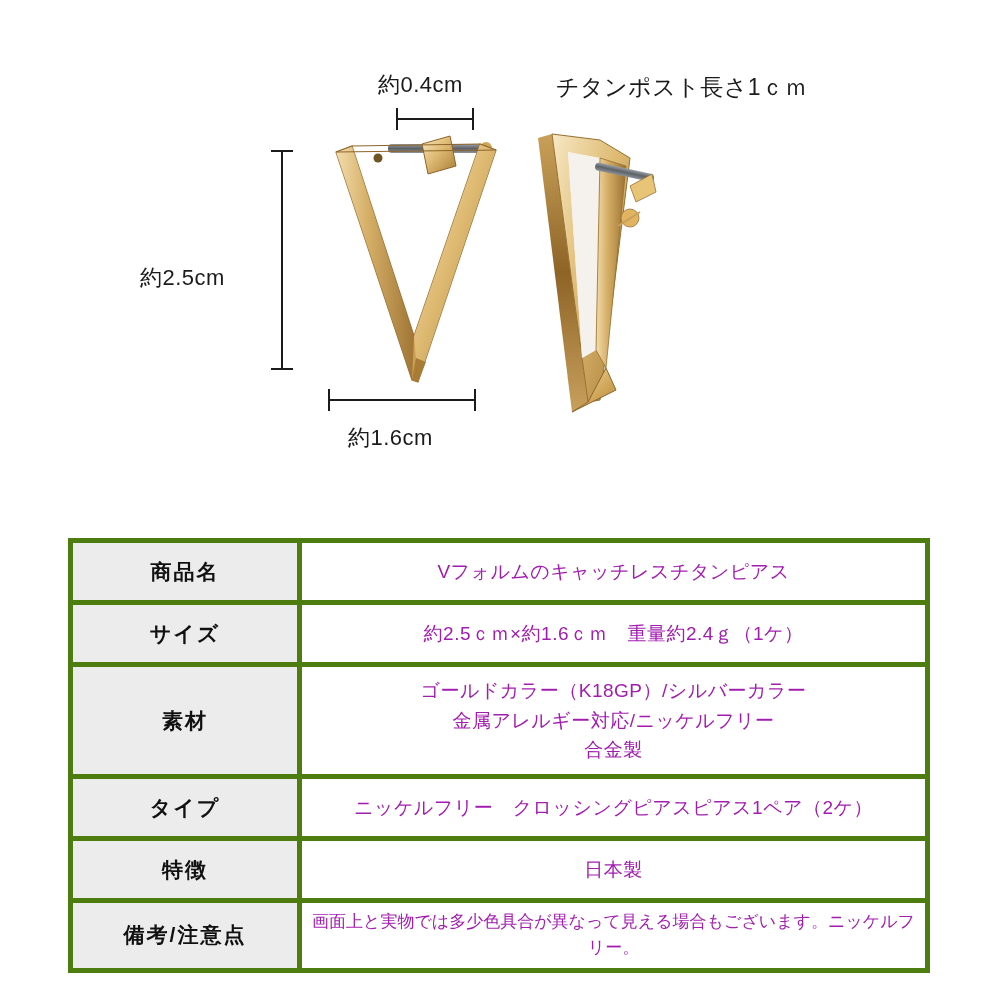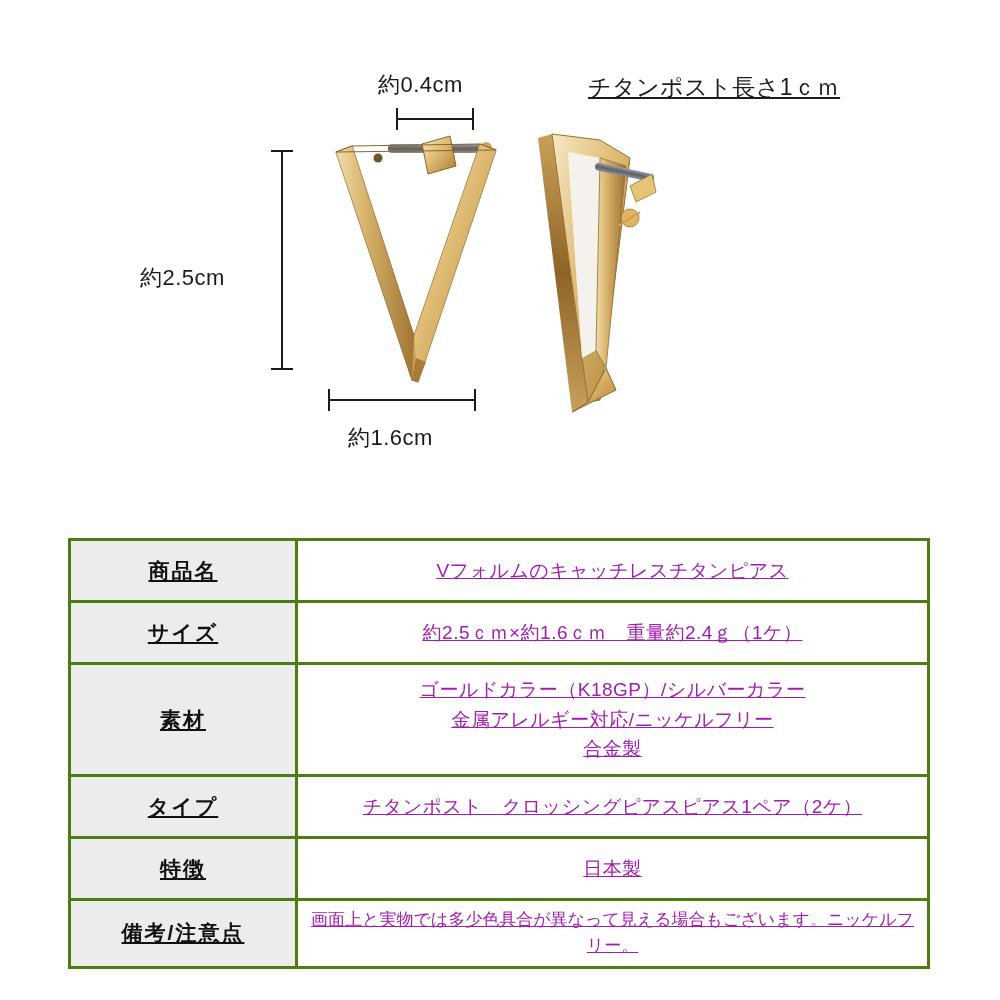--- a/index.html
+++ b/index.html
@@ -28,21 +28,21 @@
 
   .dim-label {
     position: absolute;
     font-size: 22px;
     letter-spacing: 0.5px;
     color: #1b1b1b;
     white-space: nowrap;
   }
 
   #label-top-width { left: 378px; top: 70px; }
-  #label-post      { left: 588px; top: 72px; font-size: 23px; text-decoration: underline; }
+  #label-post      { left: 556px; top: 72px; font-size: 23px; }
   #label-height    { left: 140px; top: 263px; }
   #label-width     { left: 348px; top: 423px; }
 
   .rule {
     position: absolute;
     background: #1b1b1b;
   }
 
   
   #top-line   { left: 396px; top: 118px; width: 78px; height: 2px; }
@@ -65,24 +65,23 @@
   #spec-table {
     position: absolute;
     left: 68px;
     top: 538px;
     width: 862px;
     border-collapse: collapse;
     border: 2px solid #111111;
     table-layout: fixed;
   }
   #spec-table td {
-    border: 3px solid #4d7c0f;
+    border: 5px solid #4d7c0f;
     vertical-align: middle;
     padding: 6px 6px;
-    text-decoration: underline;
   }
   #spec-table td.k {
     width: 212px;
     background: #ececec;
     text-align: center;
     font-size: 21px;
     font-weight: bold;
     letter-spacing: 2px;
     color: #111111;
   }
@@ -210,21 +209,21 @@
         <td class="k">素材</td>
         <td class="v">
           <span class="vline">ゴールドカラー（K18GP）/シルバーカラー</span>
           <span class="vline">金属アレルギー対応/ニッケルフリー</span>
           <span class="vline">合金製</span>
         </td>
       </tr>
       <tr style="height: 62px;">
         <td class="k">タイプ</td>
         <td class="v">
-          <span class="vline">チタンポスト　クロッシングピアスピアス1ペア（2ケ）</span>
+          <span class="vline">ニッケルフリー　クロッシングピアスピアス1ペア（2ケ）</span>
         </td>
       </tr>
       <tr style="height: 62px;">
         <td class="k">特徴</td>
         <td class="v">
           <span class="vline">日本製</span>
         </td>
       </tr>
       <tr style="height: 62px;">
         <td class="k">備考/注意点</td>

